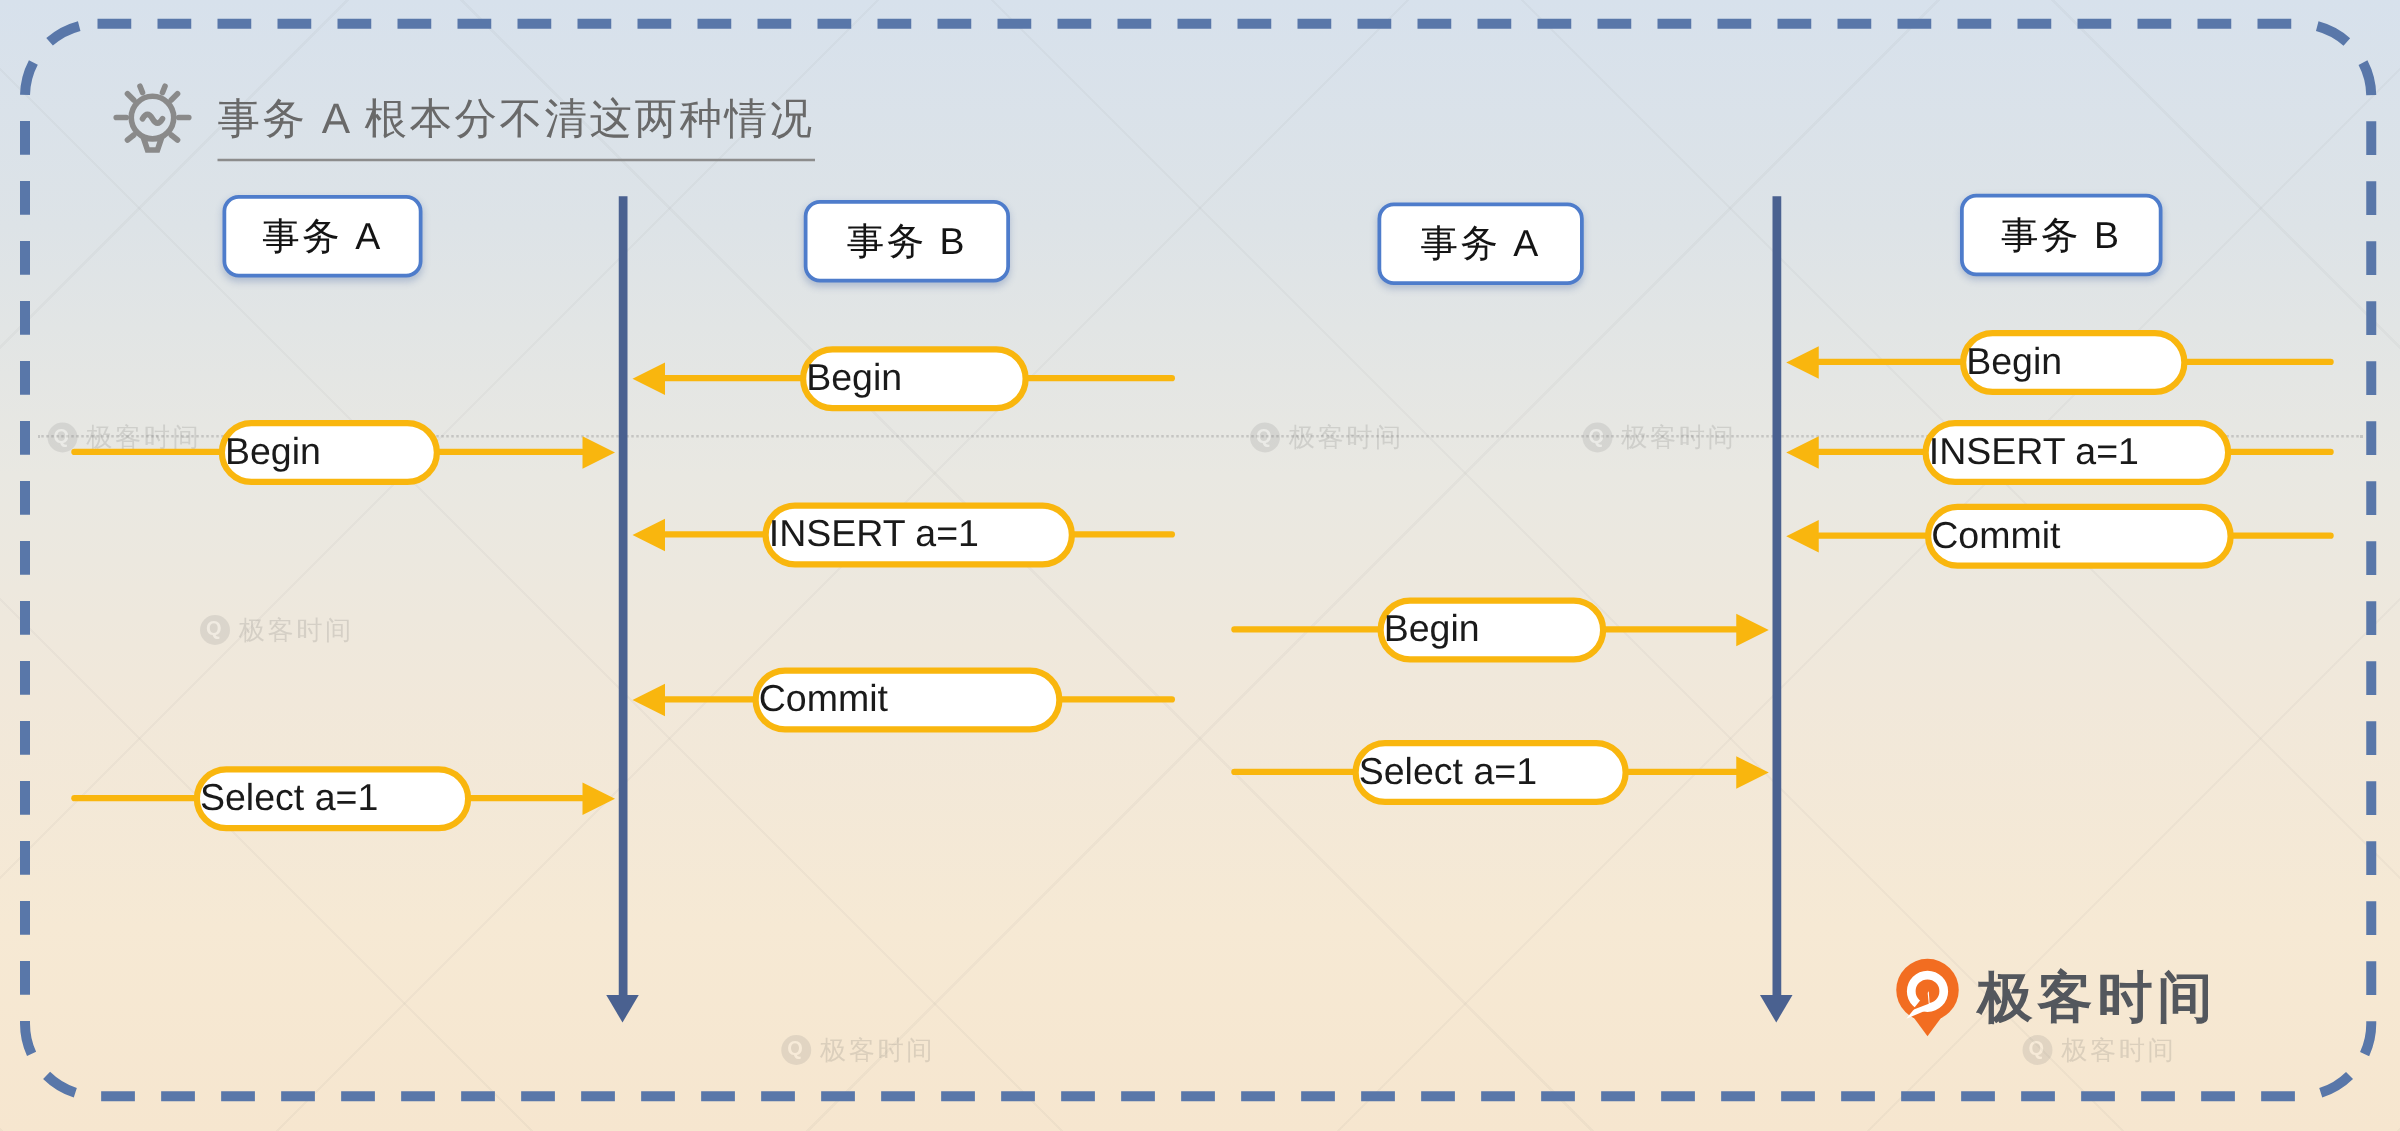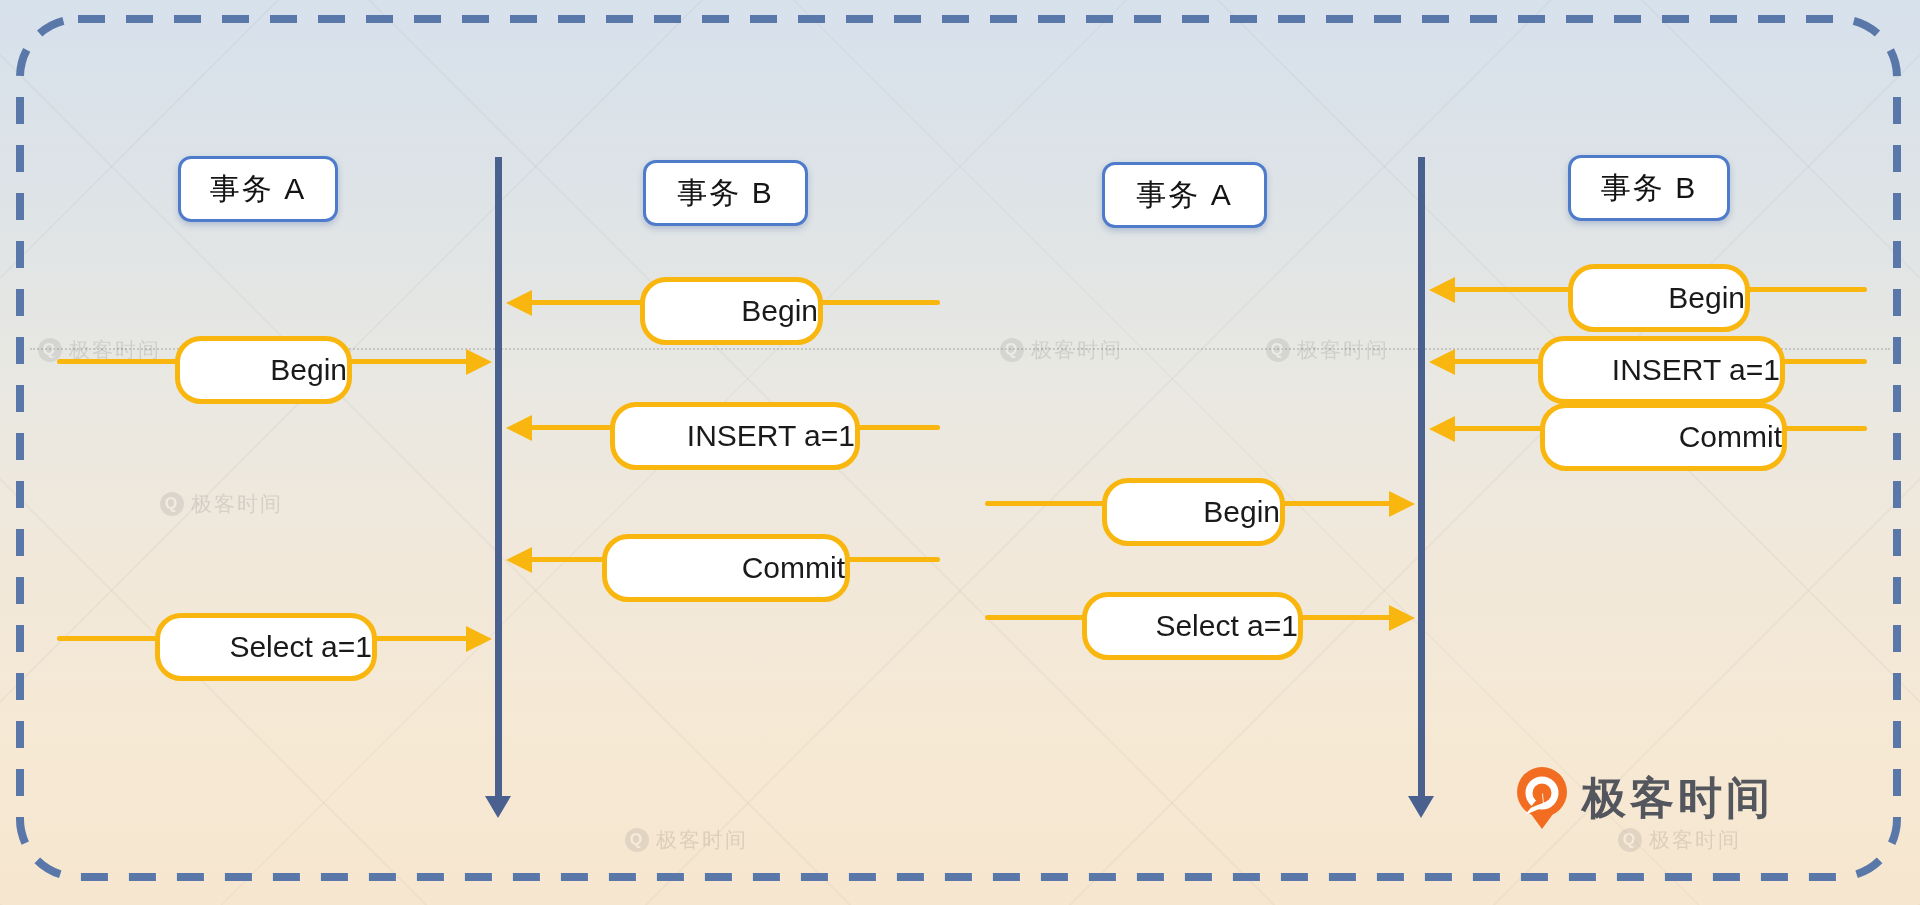--- a/index.html
+++ b/index.html
@@ -33,22 +33,22 @@
 
   .timeline{position:absolute;width:7px;background:#4a6190;}
   .tl-arrow{position:absolute;width:0;height:0;border-left:13px solid transparent;border-right:13px solid transparent;border-top:22px solid #4a6190;}
 
   .flow{position:absolute;height:52px;left:0;width:1920px;pointer-events:none;}
   .hline{position:absolute;height:5px;background:#f9b60e;border-radius:3px;top:23px;}
   .arr{position:absolute;width:0;height:0;border-top:13px solid transparent;border-bottom:13px solid transparent;top:13px;}
   .arr.r{border-left:26px solid #f9b60e;}
   .arr.l{border-right:26px solid #f9b60e;}
   .pill{
-    position:absolute;top:0;height:68px;box-sizing:border-box;background:#ffffff;
-    border:5px solid #f9b60e;border-radius:26px;display:flex;align-items:center;justify-content:flex-end;
+    position:absolute;top:0;height:52px;box-sizing:border-box;background:#ffffff;
+    border:5px solid #f9b60e;border-radius:26px;display:flex;align-items:center;justify-content:flex-start;
     font-size:30px;color:#1a1a1a;
   }
 
   .wm{position:absolute;display:flex;align-items:center;gap:7px;opacity:.16;color:#555555;font-size:21px;letter-spacing:2px;}
   .wm-q{display:flex;align-items:center;justify-content:center;width:24px;height:24px;border-radius:50%;background:#777;color:#fff;font-size:16px;font-weight:bold;}
 
   .logo{position:absolute;left:1516px;top:766px;display:flex;align-items:center;}
   .logo-text{margin-left:14px;font-size:44px;font-weight:600;color:#53575d;letter-spacing:4px;white-space:nowrap;}
 </style>
 </head>
@@ -81,20 +81,38 @@
     </span>
   <span class="wm" style="left:1618px;top:826px;">
       <span class="wm-q">Q</span>
       <span>极客时间</span>
     </span>
 
   <svg class="border-svg" width="1920" height="905">
     <rect x="20" y="19" width="1877" height="858" rx="58" ry="58" fill="none" stroke="#5977a9" stroke-width="8" stroke-dasharray="27 21"></rect>
   </svg>
 
+  <div class="hdr">
+    <svg width="76" height="76" viewBox="0 0 76 76">
+      <g stroke="#8a8a8a" stroke-width="4.5" fill="none" stroke-linecap="round">
+        <circle cx="38" cy="34" r="17"></circle>
+        <path d="M30,35 q4,-7 8,0 q4,7 8,0"></path>
+        <path d="M31,51 h14 l-3,9 h-8 z"></path>
+        <line x1="9" y1="34" x2="17" y2="34"></line>
+        <line x1="59" y1="34" x2="67" y2="34"></line>
+        <line x1="18" y1="15" x2="23" y2="20"></line>
+        <line x1="58" y1="15" x2="53" y2="20"></line>
+        <line x1="28" y1="9" x2="30" y2="14"></line>
+        <line x1="48" y1="9" x2="46" y2="14"></line>
+        <line x1="18" y1="52" x2="23" y2="48"></line>
+        <line x1="58" y1="52" x2="53" y2="48"></line>
+      </g>
+    </svg>
+    <div class="hdr-title">事务 A 根本分不清这两种情况</div>
+  </div>
 
   <div class="actor" style="left:178px;top:156px;width:160px;">
       <span>事务 A</span>
     </div>
   <div class="actor" style="left:643px;top:160px;width:165px;">
       <span>事务 B</span>
     </div>
 
   <div class="timeline" style="left:495px;top:157px;height:640px;"></div>
   <div class="tl-arrow" style="left:485px;top:796px;"></div>

